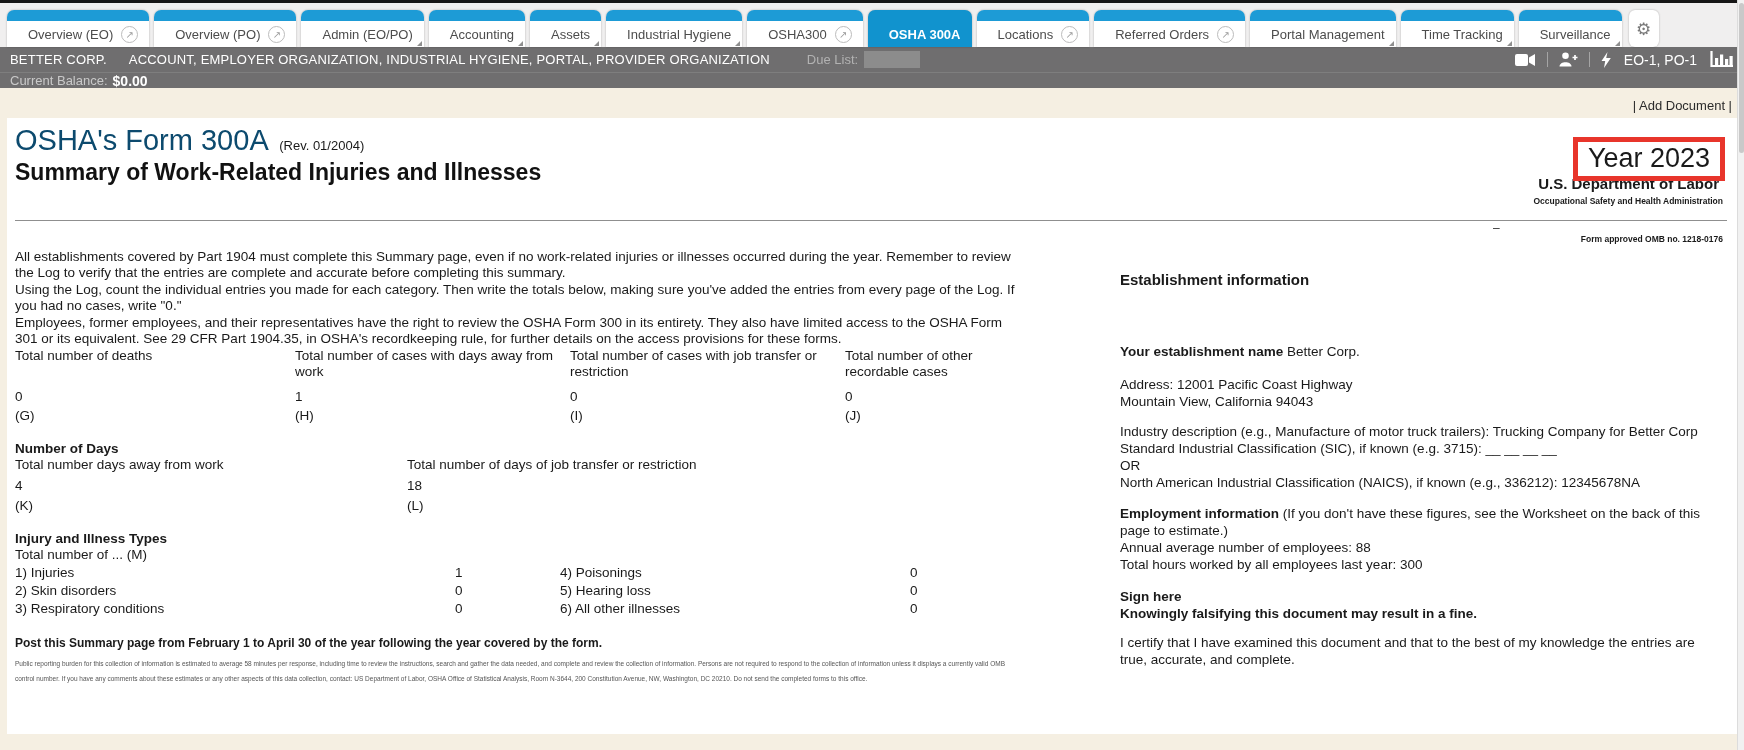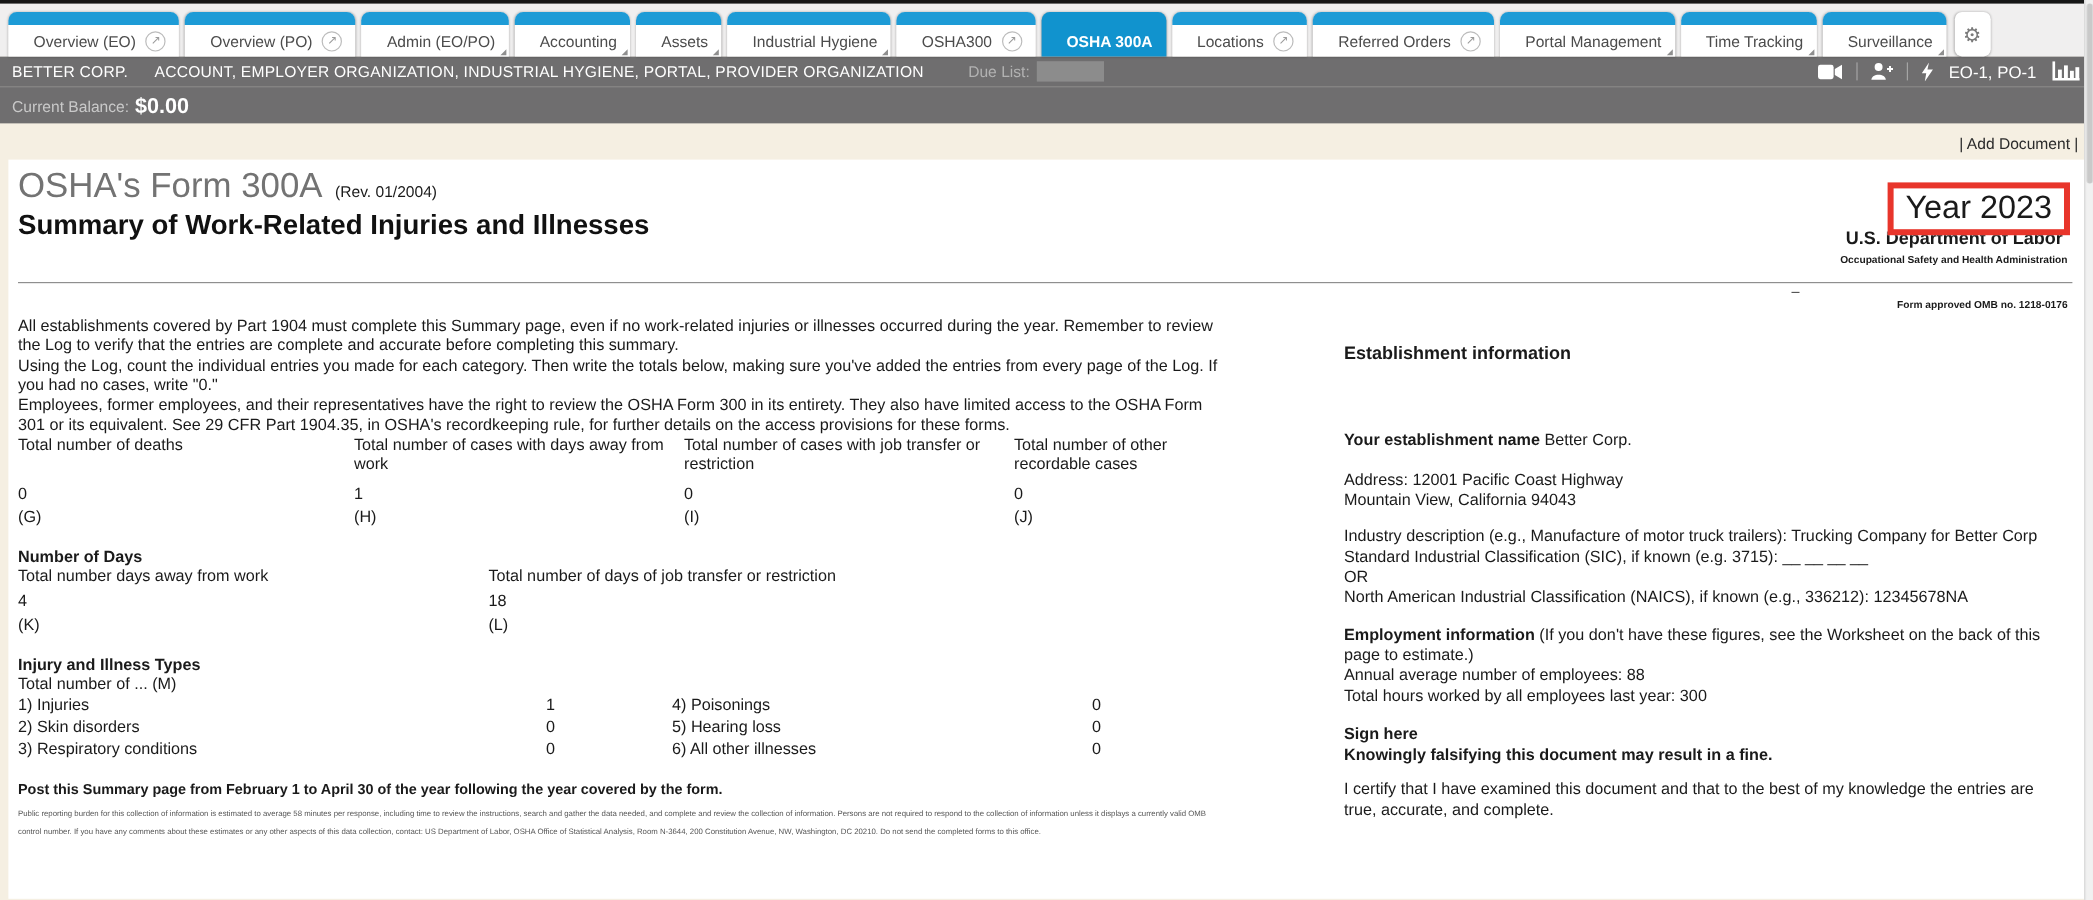--- a/index.html
+++ b/index.html
@@ -25,32 +25,32 @@
   
   .orgbar { height:25px; background:#6f6e6f; display:flex; align-items:center; padding:0 10px; color:#fff; }
   .org-name { font-size:13px; letter-spacing:.2px; }
   .org-cats { font-size:13px; margin-left:22px; letter-spacing:.2px; }
   .due-label { font-size:13px; color:#b2b2b2; margin-left:37px; }
   .due-box { width:56px; height:17px; background:#8c8c8c; margin-left:6px; }
   .orgbar-right { margin-left:auto; display:flex; align-items:center; gap:11px; }
   .vdiv { width:1px; height:15px; background:#a5a5a5; }
   .entity-label { font-size:14px; color:#fff; margin:0 2px; }
   .ic { display:inline-flex; align-items:center; }
-  .balbar { height:31px; background:#6f6e6f; border-top:1px solid #7e7e7e; display:flex; align-items:center; padding:0 10px; }
+  .balbar { height:16px; background:#6f6e6f; border-top:1px solid #7e7e7e; display:flex; align-items:center; padding:0 10px; }
   .bal-label { font-size:13px; color:#c9c9c9; }
-  .bal-value { font-size:18px; color:#fff; font-weight:bold; margin-left:5px; }
+  .bal-value { font-size:14px; color:#fff; font-weight:bold; margin-left:5px; }
 
   
   .pagebg { height:458px; background:#f5efe2; padding-top:6px; }
   .adddoc-row { text-align:right; padding:2px 12px 4px 0; }
   .adddoc { font-size:13px; color:#2b2b2b; cursor:pointer; }
   .card { position:relative; margin:0 7px; background:#fff; padding:6px 10px 10px 8px; height:616px; }
 
   .hdr { position:relative; height:92px; }
-  .form-title { font-size:29px; font-weight:normal; color:#737373; }
+  .form-title { font-size:29px; font-weight:normal; color:#0c4a6e; }
   .form-rev { font-size:13px; font-weight:normal; margin-left:6px; }
   .form-subtitle { font-size:23px; font-weight:bold; margin-top:2px; color:#111; }
   .year-box { position:absolute; right:2px; top:13px; border:5px solid #e8352b; background:#fff;
               padding:1px 10px 2px 10px; font-size:27px; color:#1a1a1a; z-index:2; white-space:nowrap; }
   .dol { position:absolute; right:8px; top:51px; font-size:15px; font-weight:bold; z-index:1; white-space:nowrap; }
   .osha-admin { position:absolute; right:4px; top:72px; font-size:8.5px; font-weight:bold; z-index:3; white-space:nowrap; }
 
   .rule { border:none; border-top:1px solid #8f8f8f; margin:4px 0 0 0; }
   .omb-row { position:relative; height:28px; }
   .dash-art { position:absolute; left:1478px; top:0; font-size:12px; color:#333; }

